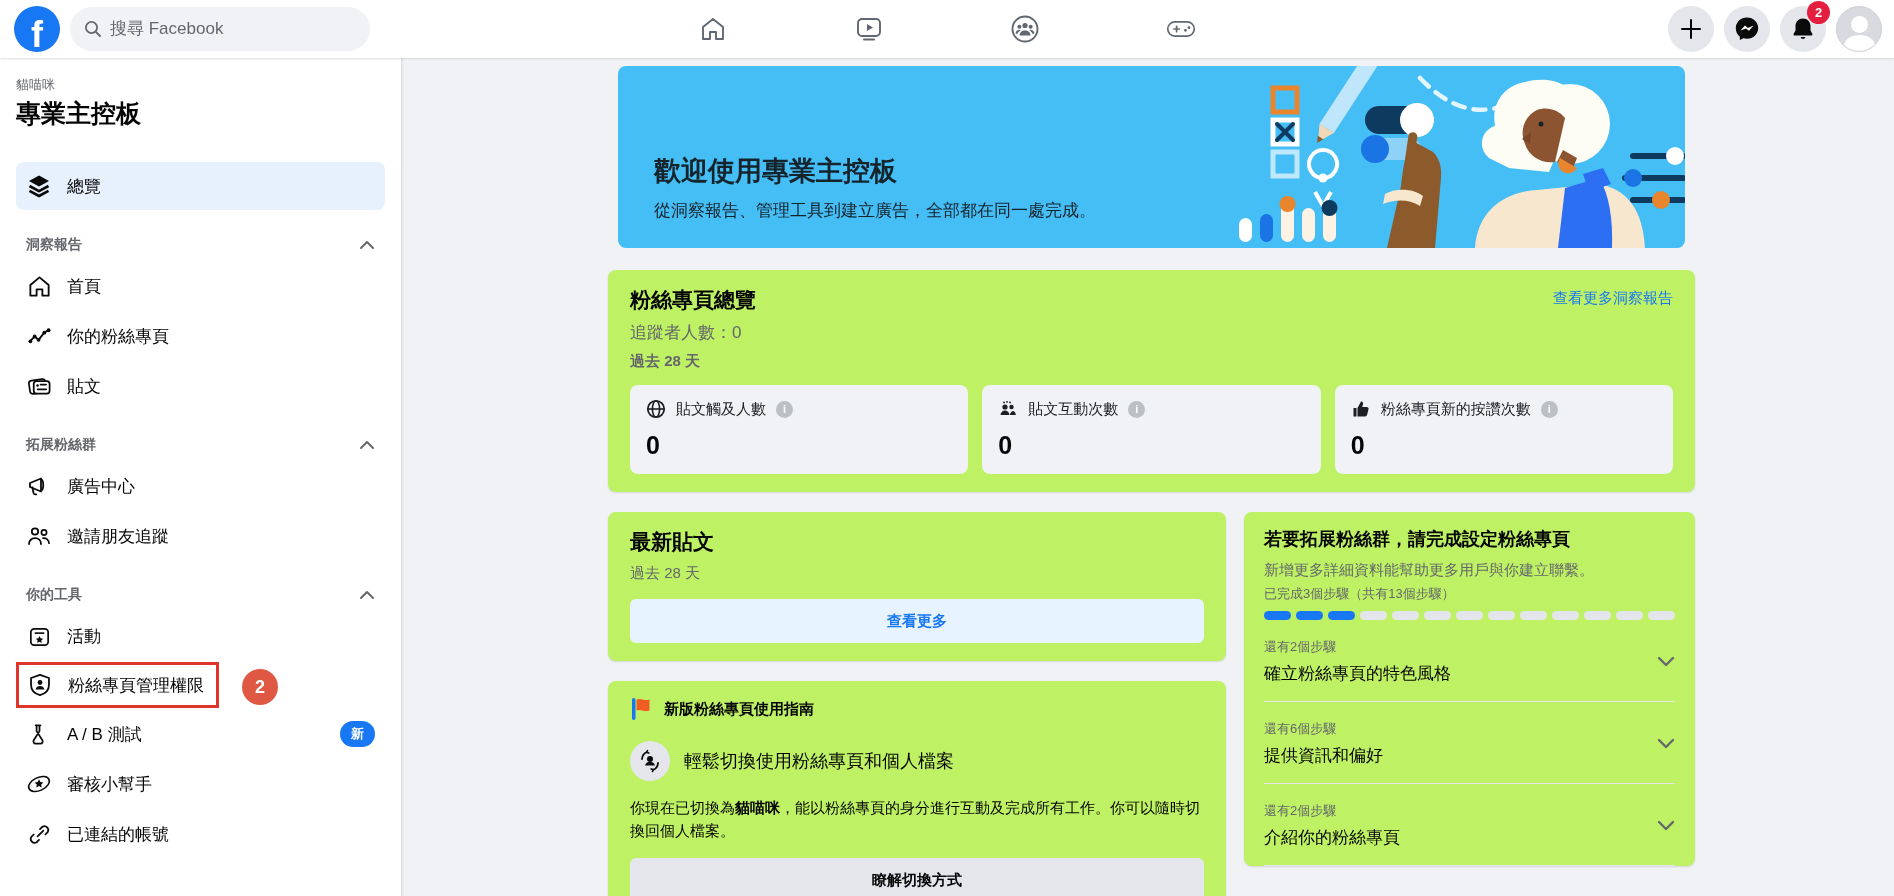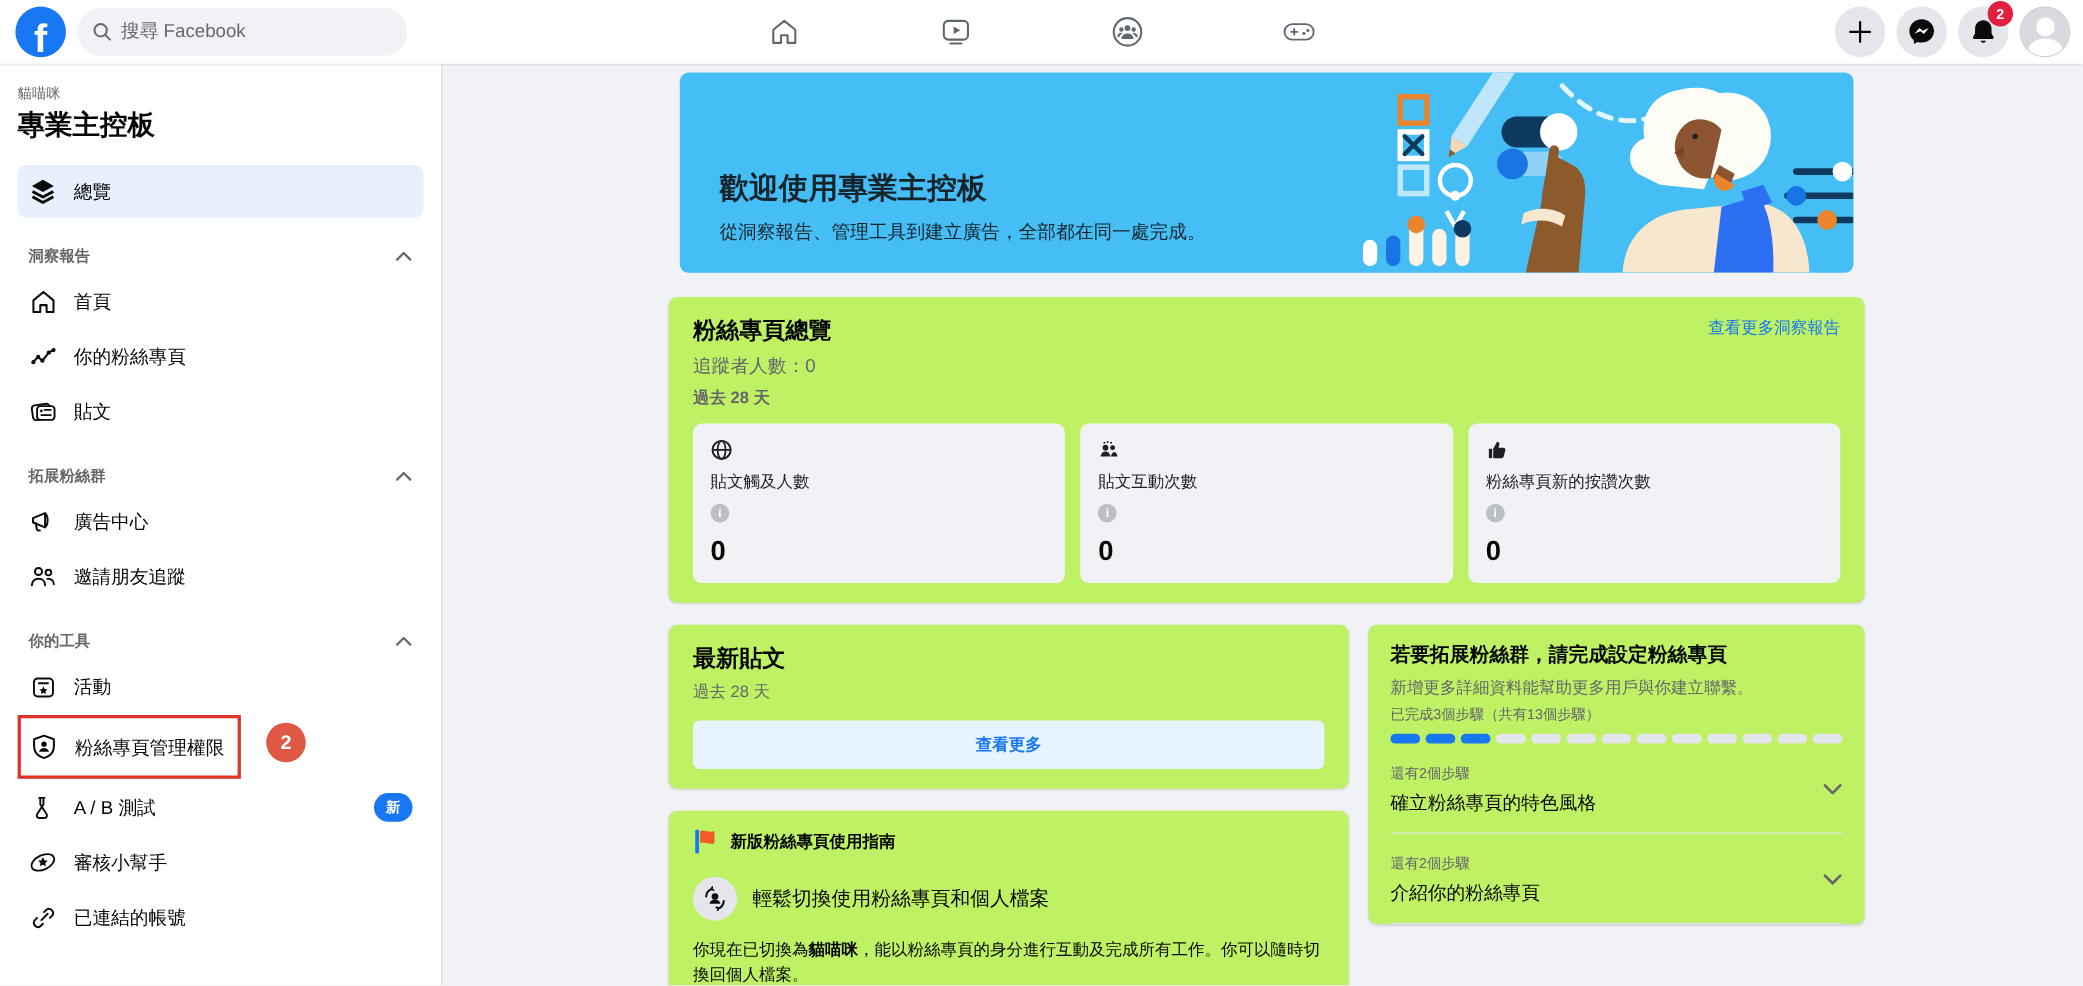--- a/index.html
+++ b/index.html
@@ -29,26 +29,26 @@
   .avatar .head { position:absolute; top:9px; left:14px; width:17px; height:17px; border-radius:50%; background:#fff; }
   .avatar .bodyp { position:absolute; top:28px; left:7px; width:31px; height:22px; border-radius:50% 50% 0 0; background:#fff; }
 
   
   .sidebar { position:absolute; top:58px; left:0; width:402px; bottom:0; background:#fff;
              border-right:1px solid #dadde1; box-shadow:1px 0 2px rgba(0,0,0,.05); padding:18px 16px 0; overflow:hidden; }
   .sb-pagename { font-size:13px; color:#65676b; }
   .sb-title { font-size:25px; font-weight:bold; margin-top:3px; color:#050505; }
   .sb-row { display:flex; align-items:center; gap:15px; height:48px; border-radius:8px; padding:0 10px;
             font-size:17px; color:#050505; cursor:pointer; margin-top:2px; }
-  .sb-row.selected { background:#e7f0fd; margin-top:20px; }
+  .sb-row.selected { background:#e7f0fd; margin-top:32px; }
   .sb-section { display:flex; align-items:center; justify-content:space-between; margin:26px 10px 8px;
                 color:#65676b; font-size:14px; font-weight:bold; cursor:pointer; }
   .sb-icon { width:26px; height:26px; display:flex; align-items:center; justify-content:center; flex:0 0 26px; }
   .hl-wrap { position:relative; margin-top:2px; }
-  .hl-box { display:inline-flex; align-items:center; gap:15px; height:58px; padding:0 12px 0 8px;
+  .hl-box { display:inline-flex; align-items:center; gap:15px; height:46px; padding:0 12px 0 8px;
             border:3px solid #e0352b; font-size:17px; cursor:pointer; }
   .hl-badge { position:absolute; left:226px; top:7px; width:36px; height:36px; border-radius:50%; background:#df5843;
               color:#fff; font-weight:bold; font-size:18px; display:flex; align-items:center; justify-content:center; }
   .tag-new { margin-left:auto; background:#1877f2; color:#fff; font-size:13px; font-weight:bold;
              border-radius:999px; padding:4px 11px; }
 
   
   .main { position:absolute; top:58px; left:402px; right:0; bottom:0; overflow:hidden; }
   .column { margin-left:206px; width:1087px; }
   .banner { margin:8px 10px 0; height:182px; background:#45bdf5; border-radius:8px; position:relative; overflow:hidden; }
@@ -59,21 +59,21 @@
 
   .card { background:#bef264; border-radius:8px; box-shadow:0 1px 2px rgba(0,0,0,.12); }
   .overview { margin-top:22px; padding:16px 22px 18px; }
   .ov-head { display:flex; align-items:flex-start; justify-content:space-between; }
   .ov-title { font-size:21px; font-weight:bold; }
   .link-blue { font-size:15px; color:#1877f2; cursor:pointer; margin-top:3px; }
   .ov-followers { font-size:17px; color:#65676b; margin-top:7px; }
   .ov-period { font-size:15px; color:#65676b; font-weight:bold; margin-top:8px; }
   .stats-row { display:flex; gap:14px; margin-top:14px; }
   .stat-card { flex:1; background:#f0f2f5; border-radius:8px; padding:14px 16px; }
-  .stat-top { display:flex; align-items:flex-start; gap:10px; font-size:15px; color:#1c1e21;flex-direction:column; }
+  .stat-top { display:flex; align-items:center; gap:10px; font-size:15px; color:#1c1e21; }
   .info-dot { width:17px; height:17px; border-radius:50%; background:#bcc0c4; color:#fff; font-size:11px; font-weight:bold;
               display:flex; align-items:center; justify-content:center; cursor:pointer; }
   .stat-value { font-size:25px; font-weight:bold; margin-top:12px; }
 
   .two-col { display:flex; gap:18px; margin-top:20px; align-items:flex-start; }
   .col-left { width:618px; flex:0 0 618px; }
   .col-right { flex:1; }
 
   .posts-card { padding:16px 22px 18px; }
   .pc-title { font-size:21px; font-weight:bold; }
@@ -519,26 +519,37 @@
             <div class="step-title">確立粉絲專頁的特色風格</div>
           </div>
           <span>
               <svg width="18" height="11" viewBox="0 0 18 11">
                 <path d="M2 2 L9 9 L16 2" fill="none" stroke="#65676b" stroke-width="2.4" stroke-linecap="round" stroke-linejoin="round"></path>
               </svg>
             </span>
         </div>
         <div class="step">
           <div>
-            <div class="step-remaining">還有2個步驟</div>
-            <div class="step-title">介紹你的粉絲專頁</div>
+            <div class="step-remaining">還有6個步驟</div>
+            <div class="step-title">提供資訊和偏好</div>
           </div>
           <span>
               <svg width="18" height="11" viewBox="0 0 18 11">
                 <path d="M2 2 L9 9 L16 2" fill="none" stroke="#65676b" stroke-width="2.4" stroke-linecap="round" stroke-linejoin="round"></path>
               </svg>
             </span>
         </div>
+        <div class="step">
+          <div>
+            <div class="step-remaining">還有2個步驟</div>
+            <div class="step-title">介紹你的粉絲專頁</div>
+          </div>
+          <span>
+              <svg width="18" height="11" viewBox="0 0 18 11">
+                <path d="M2 2 L9 9 L16 2" fill="none" stroke="#65676b" stroke-width="2.4" stroke-linecap="round" stroke-linejoin="round"></path>
+              </svg>
+            </span>
+        </div>
       </div>
     </div>
 
   </div>
 </div>
 
 </body></html>

